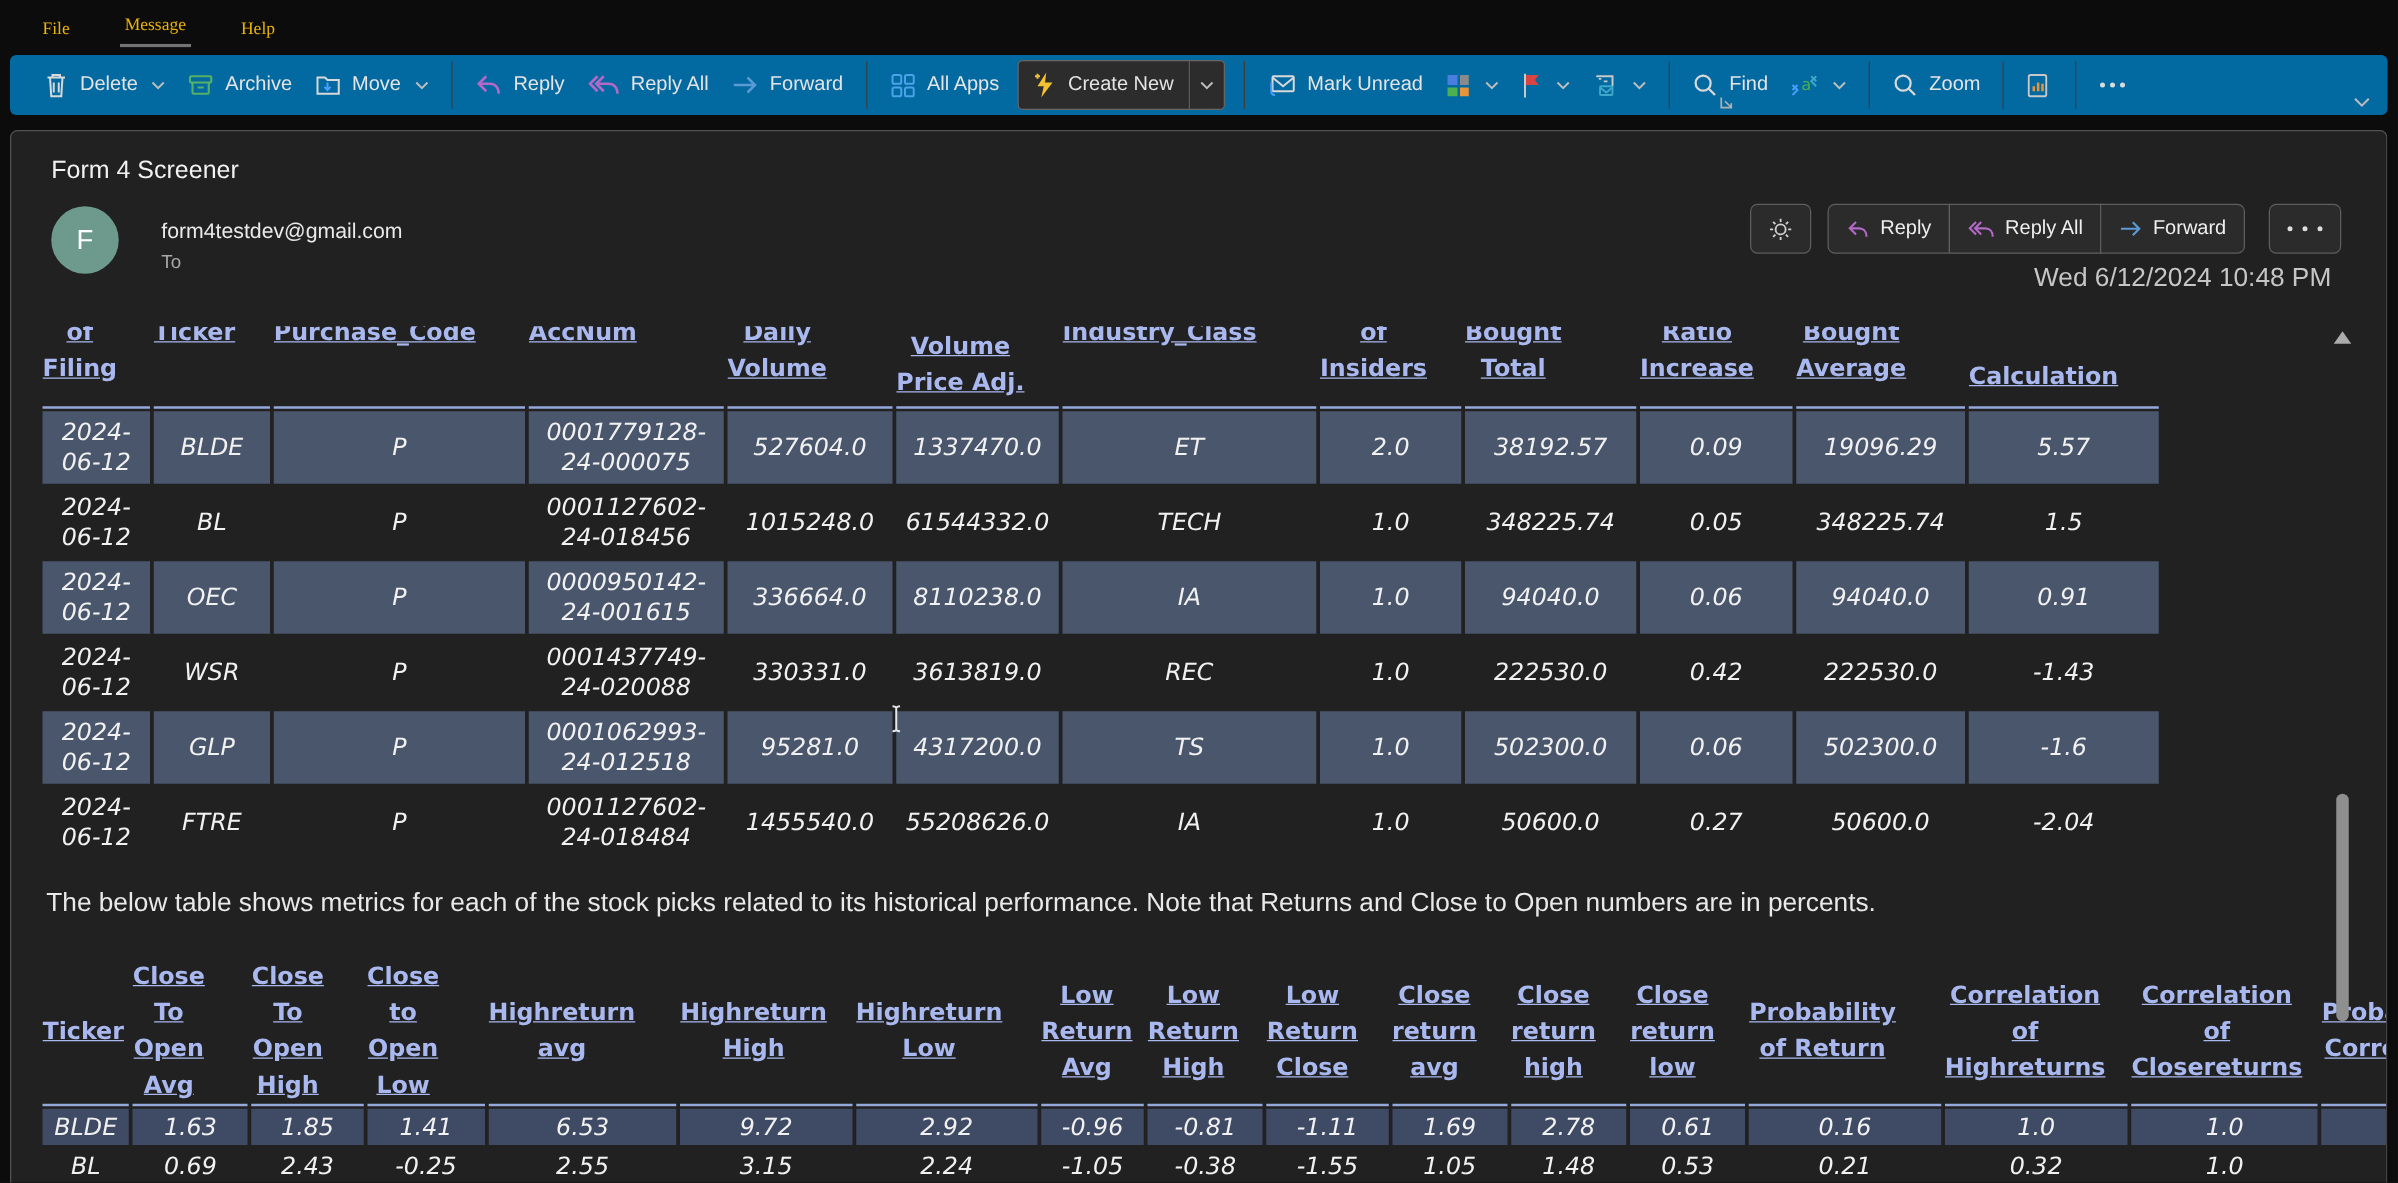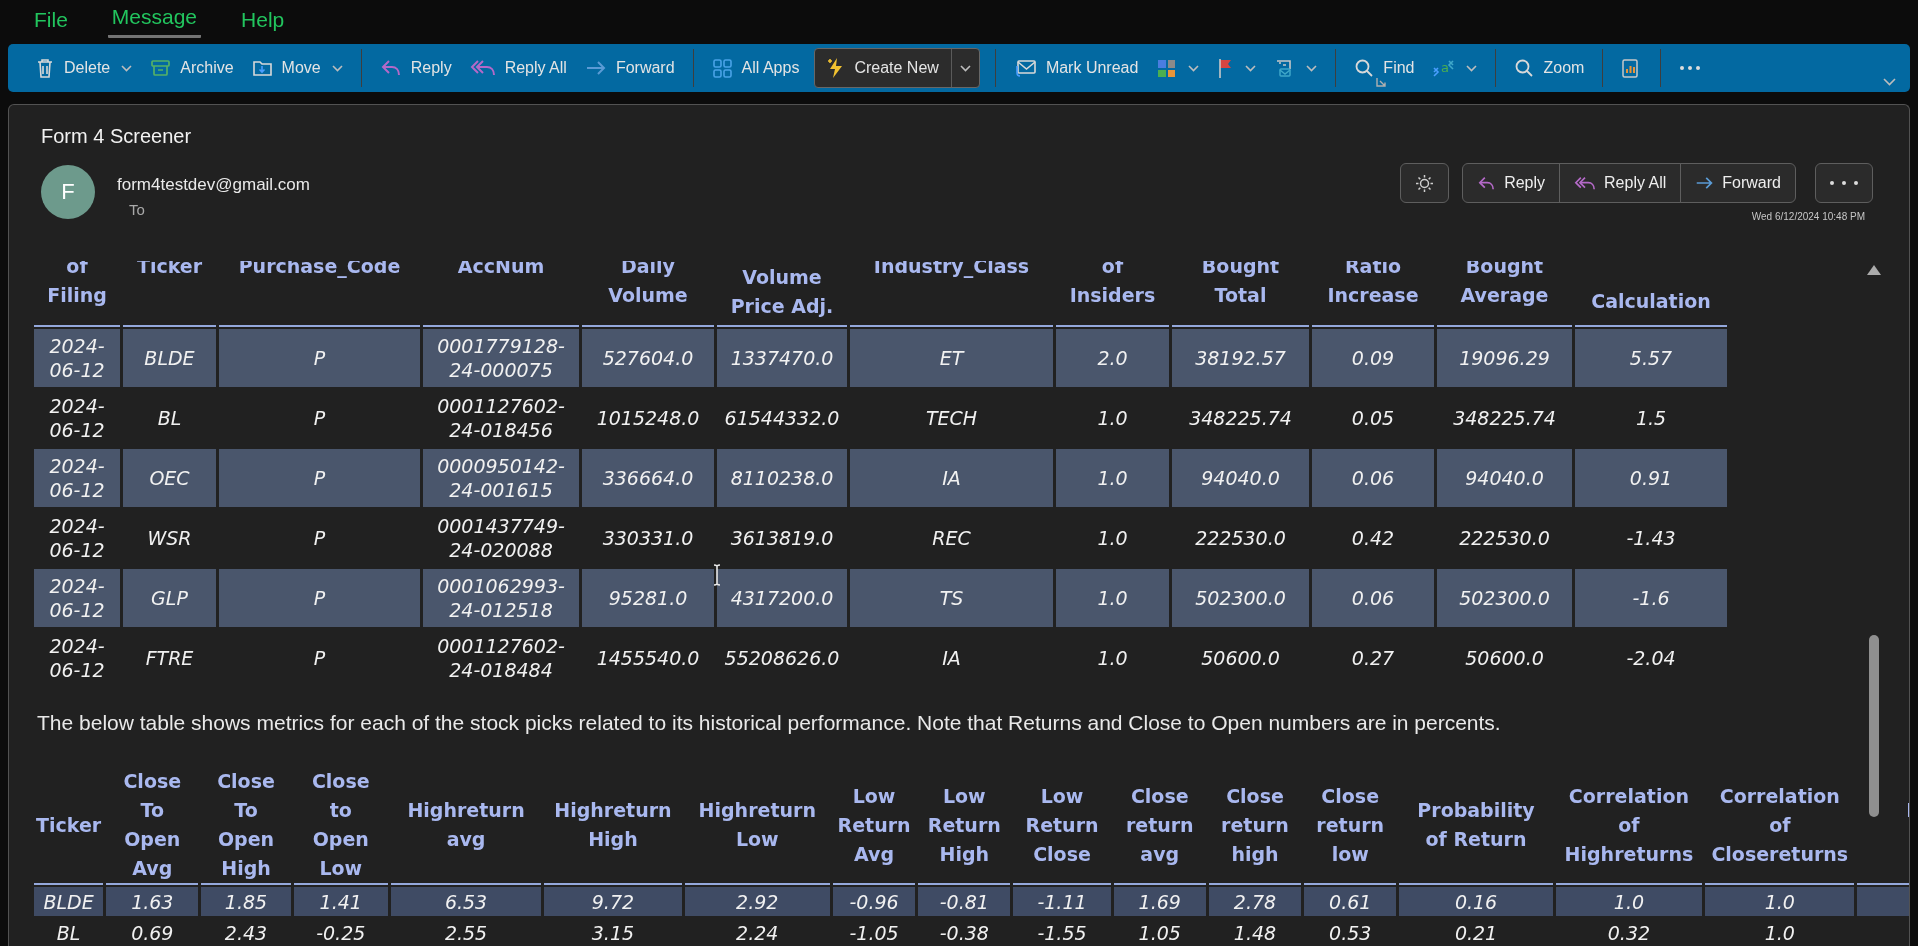--- a/index.html
+++ b/index.html
@@ -2,21 +2,21 @@
 <html><head>
 <meta charset="utf-8">
 <style>
   * { box-sizing: border-box; margin: 0; padding: 0; }
   html,body { width:1918px; height:946px; overflow:hidden; background:#0c0c0c;
               font-family:"Liberation Sans", sans-serif; }
   svg { display:block; }
 
   
   .menubar { height:42px; display:flex; align-items:flex-end; gap:36px; padding:0 0 4px 30px; }
-  .menu-item { font-size:21px; color:#22c55e; padding:4px 4px 6px; cursor:default; }
+  .menu-item { font-size:14px; color:#eab308; padding:4px 4px 6px; cursor:default;font-family:Liberation Serif, serif; }
   .menu-item.active { border-bottom:3px solid #737373; border-radius:1px; font-weight:400; }
 
   
   .ribbon { position:relative; margin:2px 8px 0; height:48px; background:#0369a1;
             border-radius:5px; display:flex; align-items:center; padding:0 18px; color:#e4e4e4; }
   .rb-btn { display:flex; align-items:center; gap:9px; padding:9px 9px; border-radius:4px;
             font-size:16px; white-space:nowrap; }
   .rb-sep { width:1px; height:38px; background:#3e3e3e; margin:0 9px; flex:0 0 auto; }
   .chev { margin-left:2px; }
   .cn-btn { display:flex; align-items:center; border:1px solid #676767; border-radius:4px;
@@ -27,43 +27,43 @@
   .dialog-launcher { position:absolute; left:1366px; bottom:3px; }
   .dots { display:flex; gap:4px; padding:0 10px; }
   .dots i { width:4px; height:4px; border-radius:50%; background:#dcdcdc; }
 
   
   .panel { position:relative; margin:12px 8px 0; height:936px; background:#212121;
            border:1px solid #525252; border-bottom:none; border-radius:6px 6px 0 0; overflow:hidden; }
   .subject { position:absolute; left:32px; top:20px; font-size:20px; color:#f2f2f2; }
   .avatar { position:absolute; left:32px; top:60px; width:54px; height:54px; border-radius:50%;
             background:#6d9a8c; color:#fff; font-size:22px; display:flex; align-items:center; justify-content:center; }
-  .sender-email { position:absolute; left:108px; top:70px; font-size:17px; color:#e9e9e9; }
+  .sender-email { position:absolute; left:120px; top:70px; font-size:17px; color:#e9e9e9; }
   .to-label { position:absolute; left:120px; top:96px; font-size:15px; color:#a9a9a9; }
 
   .actions { position:absolute; top:58px; right:36px; display:flex; align-items:center; }
   .act-btn { height:40px; display:flex; align-items:center; gap:8px; padding:0 14px; font-size:16px;
              color:#eee; background:#2b2b2b; border:1px solid #5e5e5e; border-radius:6px; }
   .act-group { display:flex; margin-left:14px; }
   .act-group .act-btn { border-radius:0; margin-left:-1px; }
   .act-group .act-btn:first-child { border-radius:6px 0 0 6px; }
   .act-group .act-btn:last-child { border-radius:0 6px 6px 0; }
   .act-more { margin-left:19px; }
-  .mail-date { position:absolute; top:106px; right:44px; font-size:10px; color:#c6c6c6; }
+  .mail-date { position:absolute; top:106px; right:44px; font-size:21px; color:#c6c6c6; }
 
   .info-row { position:absolute; left:30px; top:134px; display:flex; align-items:center; gap:8px;
               font-size:15px; color:#d2d2d2; }
 
   
   .content { position:absolute; left:22px; top:154px; right:0; bottom:0; overflow:hidden; }
   table { border-collapse:separate; border-spacing:3px 2px; table-layout:fixed; }
   #t1 { width:1660px; } #t2 { width:1990px; }
   th { vertical-align:top; padding:0; font-weight:bold; color:#a9b8ef; font-size:19px;
        border-bottom:2px solid #94a8dc; font-family:"DejaVu Sans", sans-serif; }
-  .hw { height:64px; overflow:hidden; display:flex; justify-content:center; align-items:flex-start; }
+  .hw { height:64px; overflow:hidden; display:flex; justify-content:flex-start; align-items:flex-start;text-decoration:underline; }
   .hw span { white-space:pre-line; line-height:29px; text-align:center; margin-top:-9px; }
   #t1 th:nth-child(6) .hw span { margin-top:2px; }
   #t1 th:nth-child(12) .hw span { margin-top:26px; }
   #t2 .hw { height:116px; align-items:center; }
   #t2 .hw span { margin-top:0; }
   td { text-align:center; color:#f1f1f1; font-style:italic; font-size:19px; line-height:24px;
        font-family:"DejaVu Sans", sans-serif; padding:0 2px; }
   #t1 td { height:58px; } #t2 td { height:29px; }
   #t1 tr.hl td { background:#4a566c; } #t2 tr.hl td { background:#3f4b64; }
   #t1 th:nth-child(1){width:86px}  #t1 th:nth-child(2){width:93px}  #t1 th:nth-child(3){width:201px}

